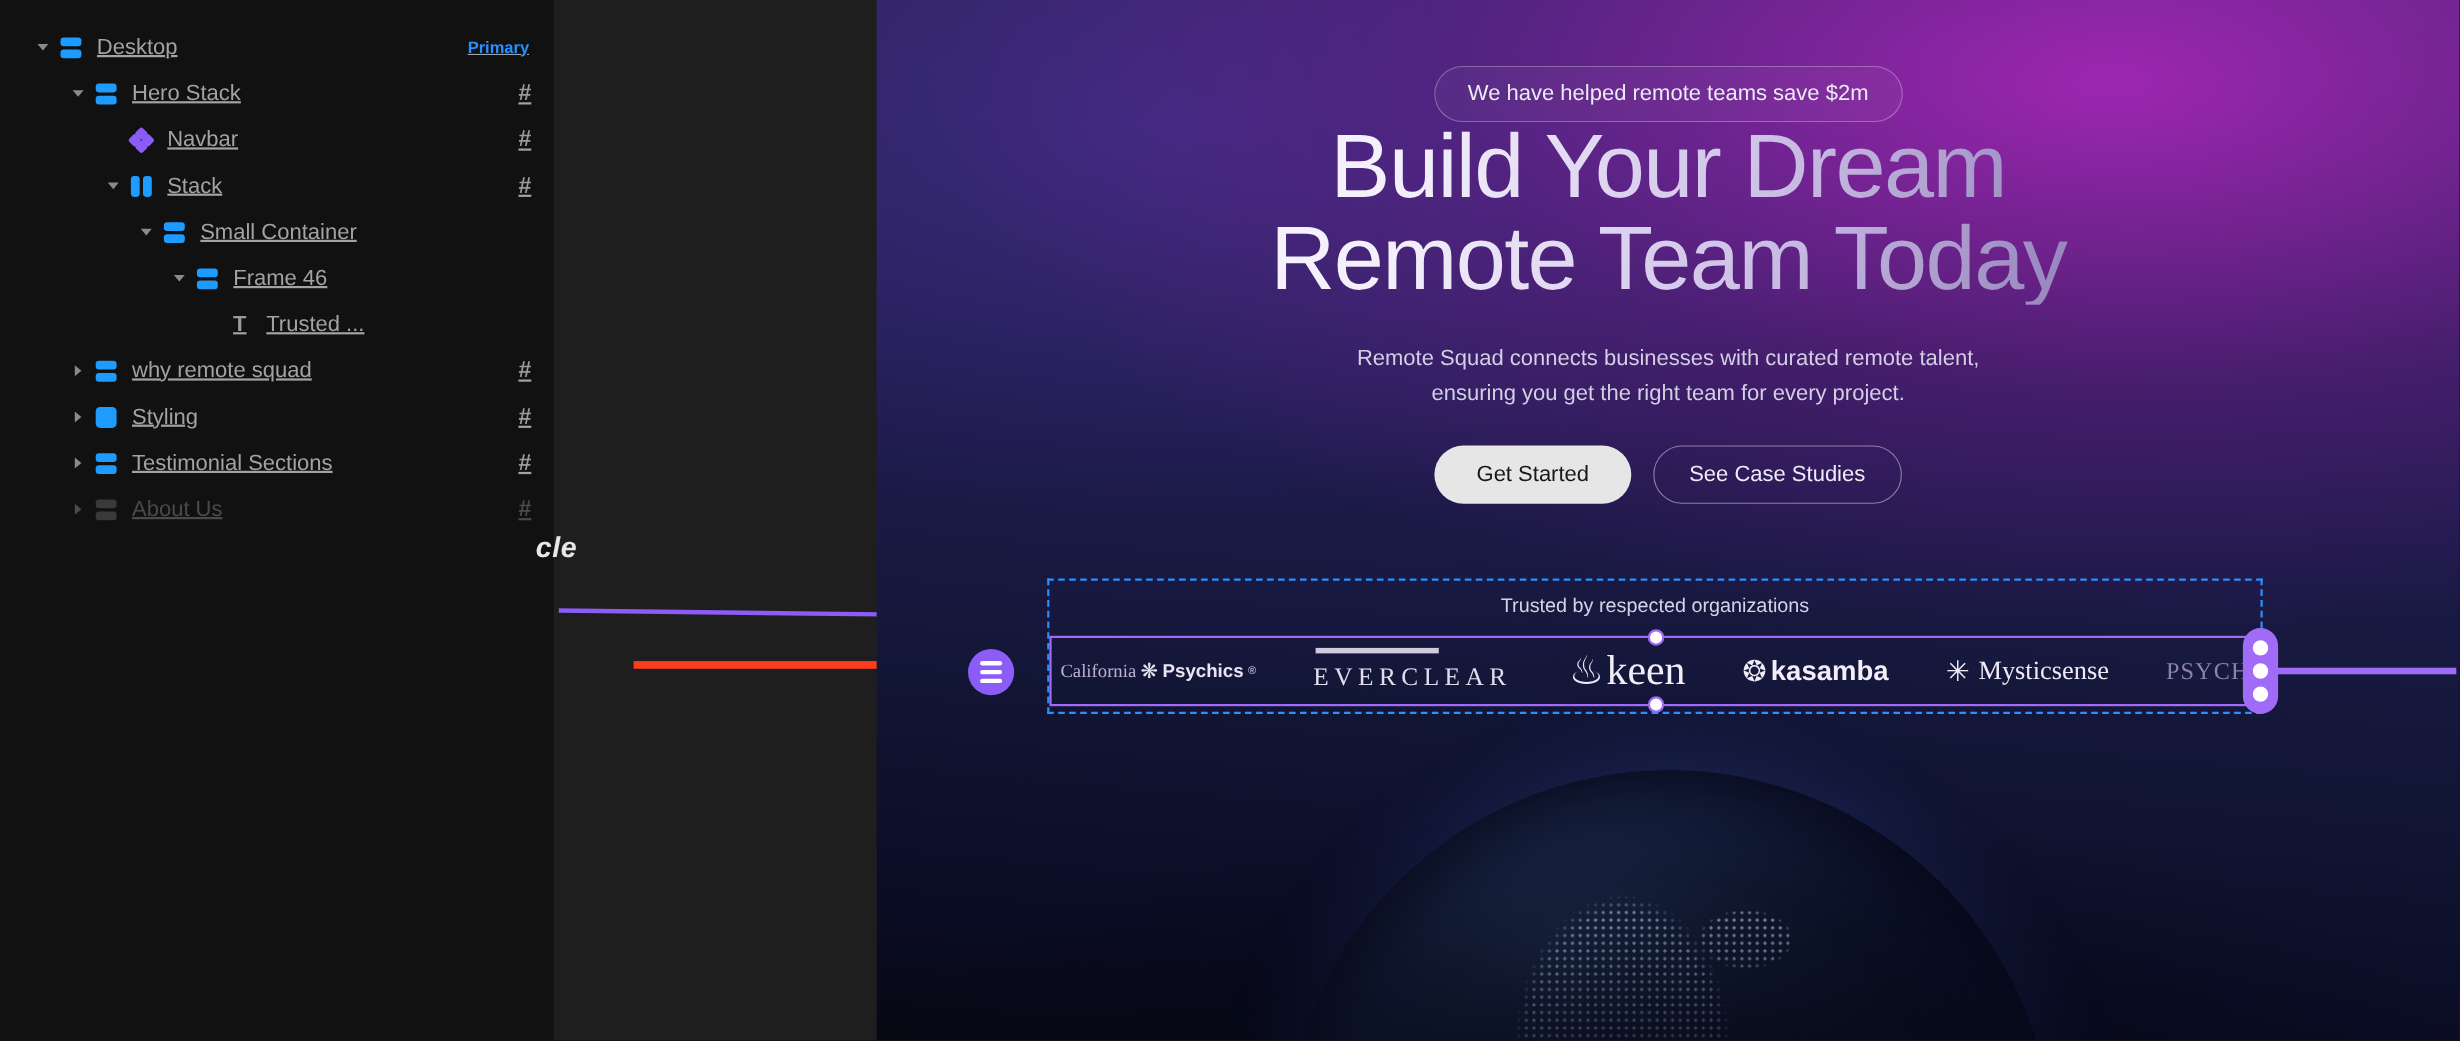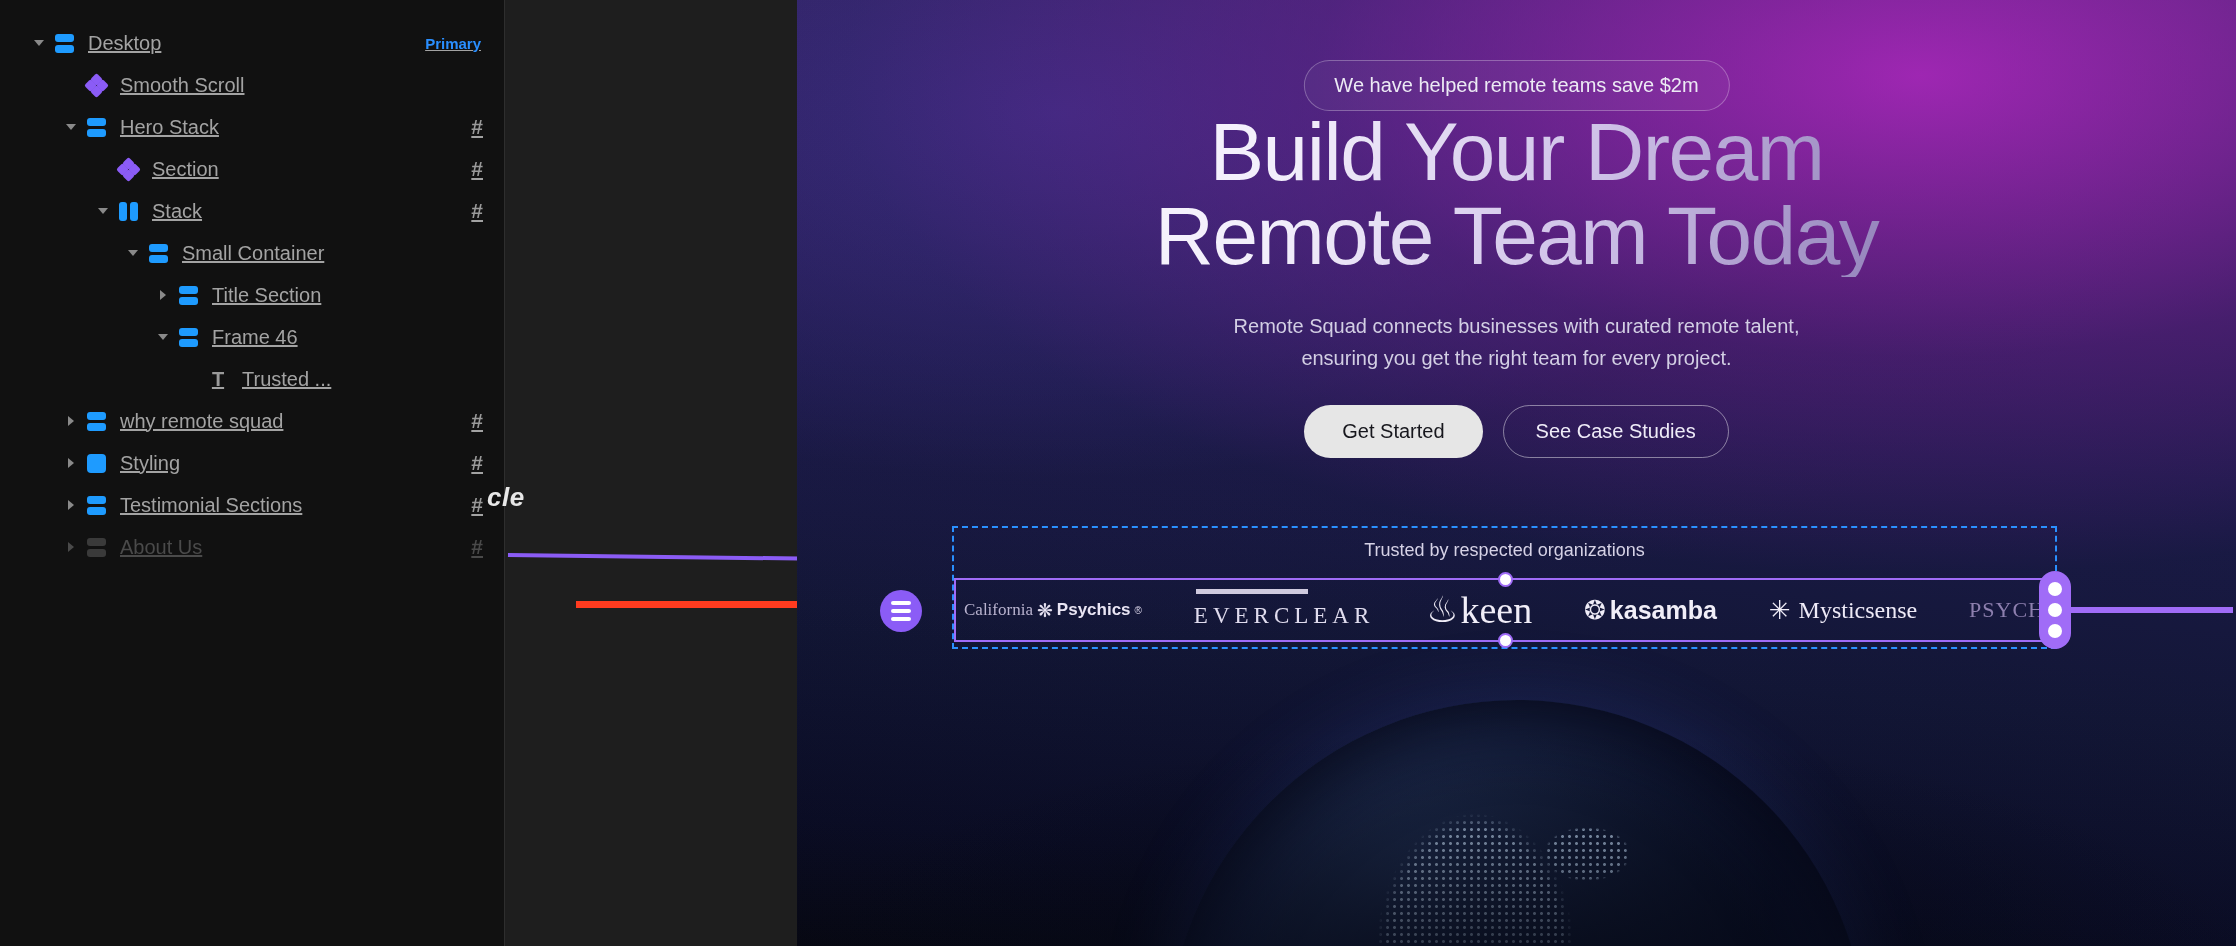--- a/index.html
+++ b/index.html
@@ -303,55 +303,43 @@
           <span class="lyr-icon">
             <span class="ic-frame">
               <span></span>
               <span></span>
             </span>
           </span>
           <span class="layer-label">Desktop</span>
           <span class="layer-badge-primary">Primary</span>
         </div>
         <div class="layer-row ind1">
+          <span class="caret open">
+            <i></i>
+          </span>
+          <span class="lyr-icon">
+            <span class="ic-frame">
+              <span></span>
+              <span></span>
+            </span>
+          </span>
+          <span class="layer-label">Hero Stack</span>
+          <span class="layer-hash">#</span>
+        </div>
+        <div class="layer-row ind2">
           <span class="caret none"></span>
           <span class="lyr-icon">
             <span class="ic-comp">
               <i></i>
               <i></i>
               <i></i>
               <i></i>
             </span>
           </span>
-          <span class="layer-label">Smooth Scroll</span>
-        </div>
-        <div class="layer-row ind1">
-          <span class="caret open">
-            <i></i>
-          </span>
-          <span class="lyr-icon">
-            <span class="ic-frame">
-              <span></span>
-              <span></span>
-            </span>
-          </span>
-          <span class="layer-label">Hero Stack</span>
-          <span class="layer-hash">#</span>
-        </div>
-        <div class="layer-row ind2">
-          <span class="caret none"></span>
-          <span class="lyr-icon">
-            <span class="ic-comp">
-              <i></i>
-              <i></i>
-              <i></i>
-              <i></i>
-            </span>
-          </span>
-          <span class="layer-label">Section</span>
+          <span class="layer-label">Navbar</span>
           <span class="layer-hash">#</span>
         </div>
         <div class="layer-row ind2">
           <span class="caret open">
             <i></i>
           </span>
           <span class="lyr-icon">
             <span class="ic-stackv">
               <span></span>
               <span></span>
@@ -364,32 +352,20 @@
           <span class="caret open">
             <i></i>
           </span>
           <span class="lyr-icon">
             <span class="ic-frame">
               <span></span>
               <span></span>
             </span>
           </span>
           <span class="layer-label">Small Container</span>
-        </div>
-        <div class="layer-row ind4">
-          <span class="caret closed">
-            <i></i>
-          </span>
-          <span class="lyr-icon">
-            <span class="ic-frame">
-              <span></span>
-              <span></span>
-            </span>
-          </span>
-          <span class="layer-label">Title Section</span>
         </div>
         <div class="layer-row ind4">
           <span class="caret open">
             <i></i>
           </span>
           <span class="lyr-icon">
             <span class="ic-frame">
               <span></span>
               <span></span>
             </span>

